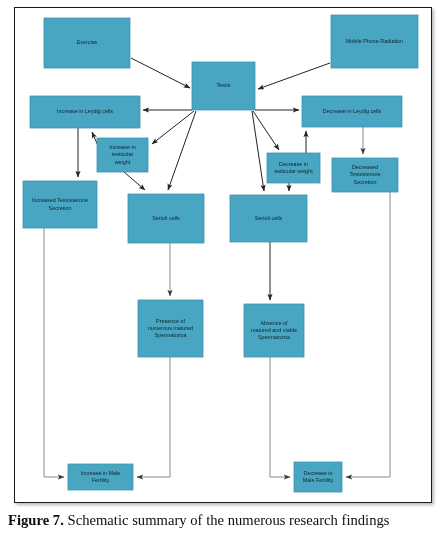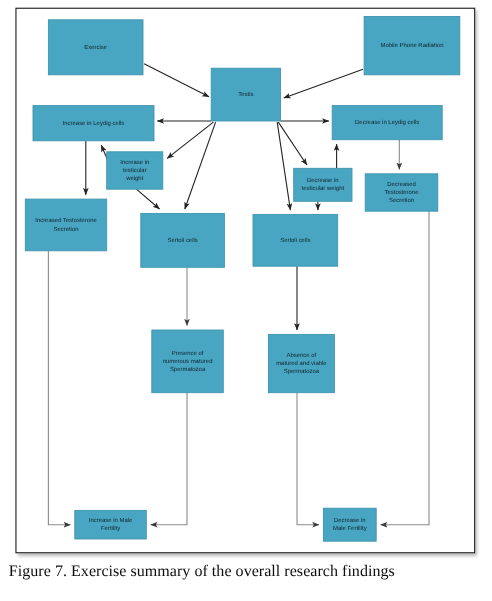--- a/index.html
+++ b/index.html
@@ -60,21 +60,21 @@
     left: 8px;
     top: 512px;
     width: 436px;
     font-family: "Liberation Serif", serif;
     font-size: 14.6px;
     color: #0d0d0d;
     letter-spacing: 0.02px;
     white-space: nowrap;
   }
   #caption .caption-label {
-    font-weight: normal;
+    font-weight: bold;
   }
 </style>
 </head>
 <body>
 
 <div id="page">
 
   <div id="figure-frame"></div>
 
   <svg id="flow-svg" viewBox="0 0 447 510">
@@ -200,16 +200,16 @@
         </g>
         <g>
           <rect class="node-rect" x="294" y="462" width="48" height="30"></rect>
           <text class="node-text" x="318" y="473.3">Decrease in</text>
           <text class="node-text" x="318" y="480.7">Male Fertility</text>
         </g>
       </g>
   </svg>
 
   <div id="caption">
-    <span class="caption-label">Figure 7.</span><span> Exercise summary of the overall research findings</span>
+    <span class="caption-label">Figure 7.</span><span> Schematic summary of the numerous research findings</span>
   </div>
 
 </div>
 
 </body></html>

